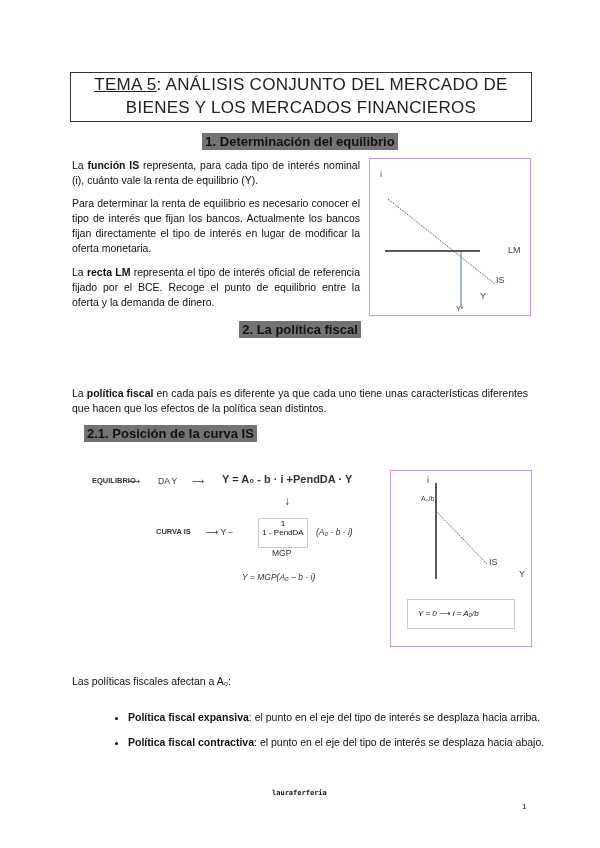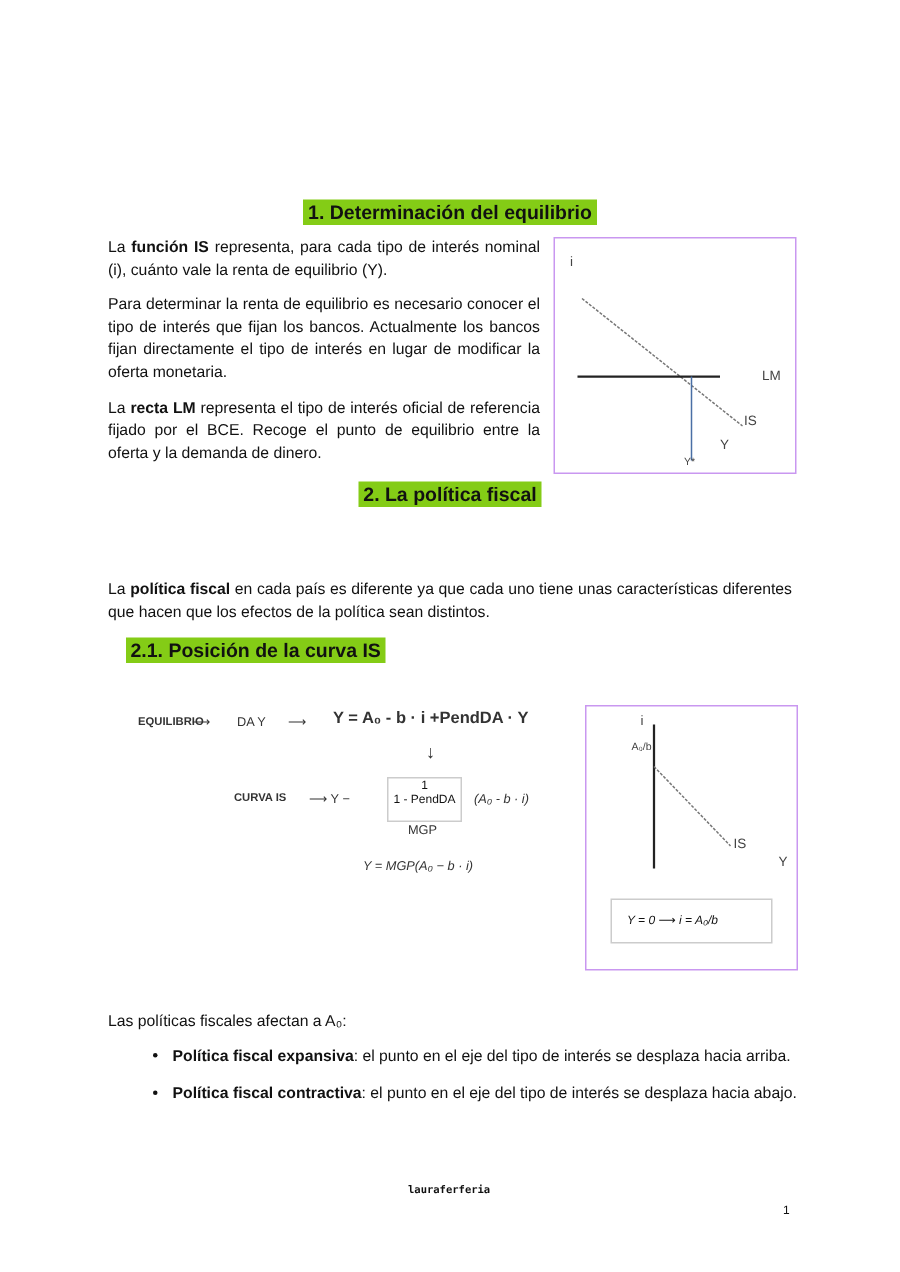--- a/index.html
+++ b/index.html
@@ -1,35 +1,39 @@
 <!DOCTYPE html>
 <html><head>
 <meta charset="utf-8">
 <style>
   body { margin:0; background:#fff; }
   .page { position:relative; width:600px; height:848px; background:#fff; font-family:"Liberation Sans", sans-serif; color:#111; overflow:hidden; }
   .titlebox { position:absolute; left:70px; top:72px; width:460px; height:48px; border:1px solid #333; text-align:center; font-size:17px; line-height:23px; letter-spacing:0.3px; color:#222; }
   .titlebox u { text-decoration:underline; }
   .h-center { position:absolute; left:0; width:600px; text-align:center; font-weight:bold; font-size:13px; }
-  .hl { background:#84cc16; padding:1px 3px;text-align:right; }
+  .hl { background:#737373; padding:1px 3px;text-align:right; }
   .p { position:absolute; font-size:10.5px; line-height:15px; text-align:justify; color:#111; }
   .h-left { position:absolute; left:72px; font-weight:bold; font-size:13px;padding-left:12px; }
   .graph1 { position:absolute; left:369px; top:158px; width:160px; height:156px; border:1.5px solid #c997f0; background:#fff; }
   .graph2 { position:absolute; left:390px; top:470px; width:140px; height:175px; border:1.5px solid #c997f0; background:#fff; }
   .g-label { position:absolute; font-size:9px; color:#444; }
   .formula { position:absolute; font-size:8.5px; color:#333; }
   .footer { position:absolute; left:272px; top:789px; font-size:7px; font-weight:bold; font-family:"DejaVu Sans Mono", monospace; }
   .pagenum { position:absolute; left:522px; top:802px; font-size:8px; }
-  ul.bullets { position:absolute; left:72px; top:694px; width:456px; margin:3px; padding:0 0 0 40px; font-size:10.5px; line-height:15px; text-align:justify; }
+  ul.bullets { position:absolute; left:72px; top:694px; width:456px; margin:16px; padding:0 0 0 40px; font-size:10.5px; line-height:15px; text-align:justify; }
   ul.bullets li { margin-bottom:10px; }
 </style>
 </head>
 <body>
 
 <div class="page">
+  <div class="titlebox">
+    <div><u>TEMA 5</u><span>: ANÁLISIS CONJUNTO DEL MERCADO DE</span></div>
+    <div>BIENES Y LOS MERCADOS FINANCIEROS</div>
+  </div>
 
   <div class="h-center" style="top:134px;"><span class="hl">1. Determinación del equilibrio</span></div>
 
   <div class="p" style="left:72px; top:158px; width:288px;"><span>La </span><b>función IS</b><span> representa, para cada tipo de interés nominal (i), cuánto vale la renta de equilibrio (Y).</span></div>
   <div class="p" style="left:72px; top:196px; width:288px;">Para determinar la renta de equilibrio es necesario conocer el tipo de interés que fijan los bancos. Actualmente los bancos fijan directamente el tipo de interés en lugar de modificar la oferta monetaria.</div>
   <div class="p" style="left:72px; top:265px; width:288px;"><span>La </span><b>recta LM</b><span> representa el tipo de interés oficial de referencia fijado por el BCE. Recoge el punto de equilibrio entre la oferta y la demanda de dinero.</span></div>
 
   <div class="graph1">
     <svg width="160" height="156">
       <line x1="18" y1="40" x2="125" y2="125" stroke="#777" stroke-width="1" stroke-dasharray="2,1"></line>

